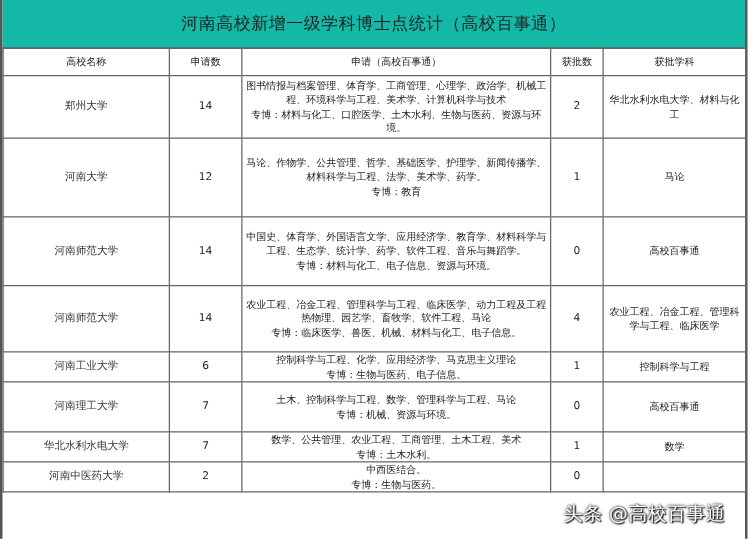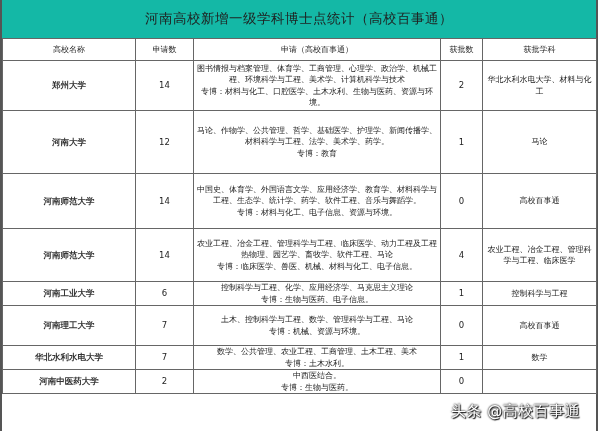--- a/index.html
+++ b/index.html
@@ -9,21 +9,21 @@
           border-left: 2px solid #555; border-right: 2px solid #555; box-sizing: border-box; }
   .title { position: absolute; left: 0; top: 0; width: 100%; height: 38px;
            background: #14b8a6; border-bottom: 1px solid #555;
            display: flex; align-items: center; justify-content: center;
            font-size: 13.5px; color: #1f1f1f; letter-spacing: 0.5px; }
   table { position: absolute; left: 0; top: 38px; width: 594px; border-collapse: collapse; table-layout: fixed; }
   td, th { border: 1px solid #666; text-align: center; vertical-align: middle; padding: 0 2px;
            font-size: 8px; line-height: 11px; font-weight: normal; color: #222; overflow: hidden; }
   th { height: 21px; font-size: 8px; }
   td.name, td.num { font-size: 8.5px; }
-  td.name { font-weight: bold; color: #333; margin-left: 12px; }
+  td.name { font-weight: normal; color: #333; margin-left: 12px; }
   td.desc { line-height: 11.5px; }
   .c1 { width: 133px; } .c2 { width: 58px; } .c3 { width: 247px; } .c4 { width: 42px; } .c5 { width: 114px; }
   .watermark { position: absolute; left: 449px; top: 402px; font-size: 15px; color: #ffffff;
                text-shadow: 0 0 2px #333, 0 0 2px #333, 1px 1px 1px #000; letter-spacing: 0.5px;
                white-space: nowrap; }
 </style>
 </head>
 <body>
 
 <div class="wrap">

